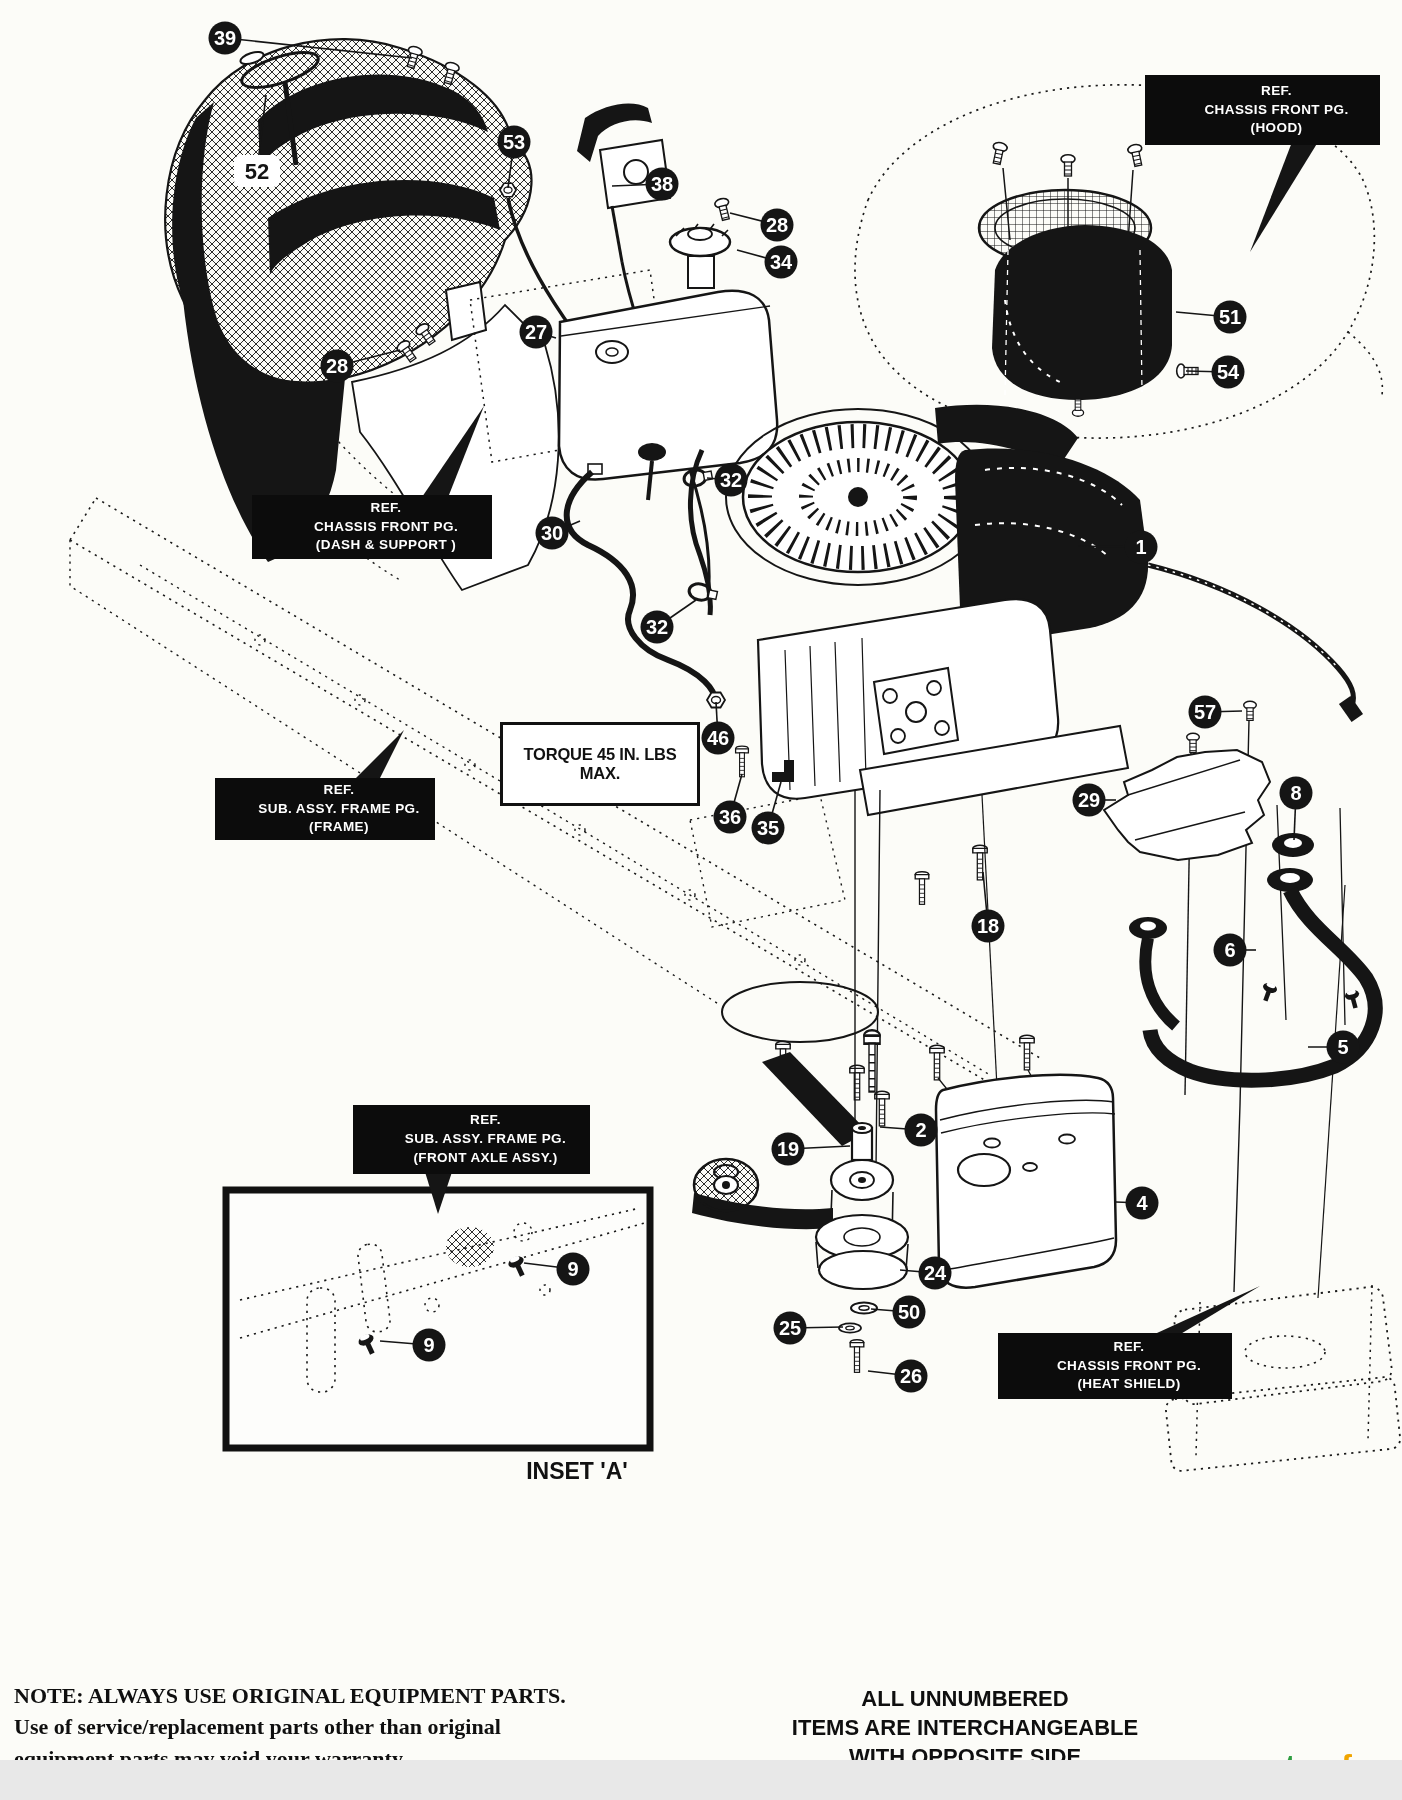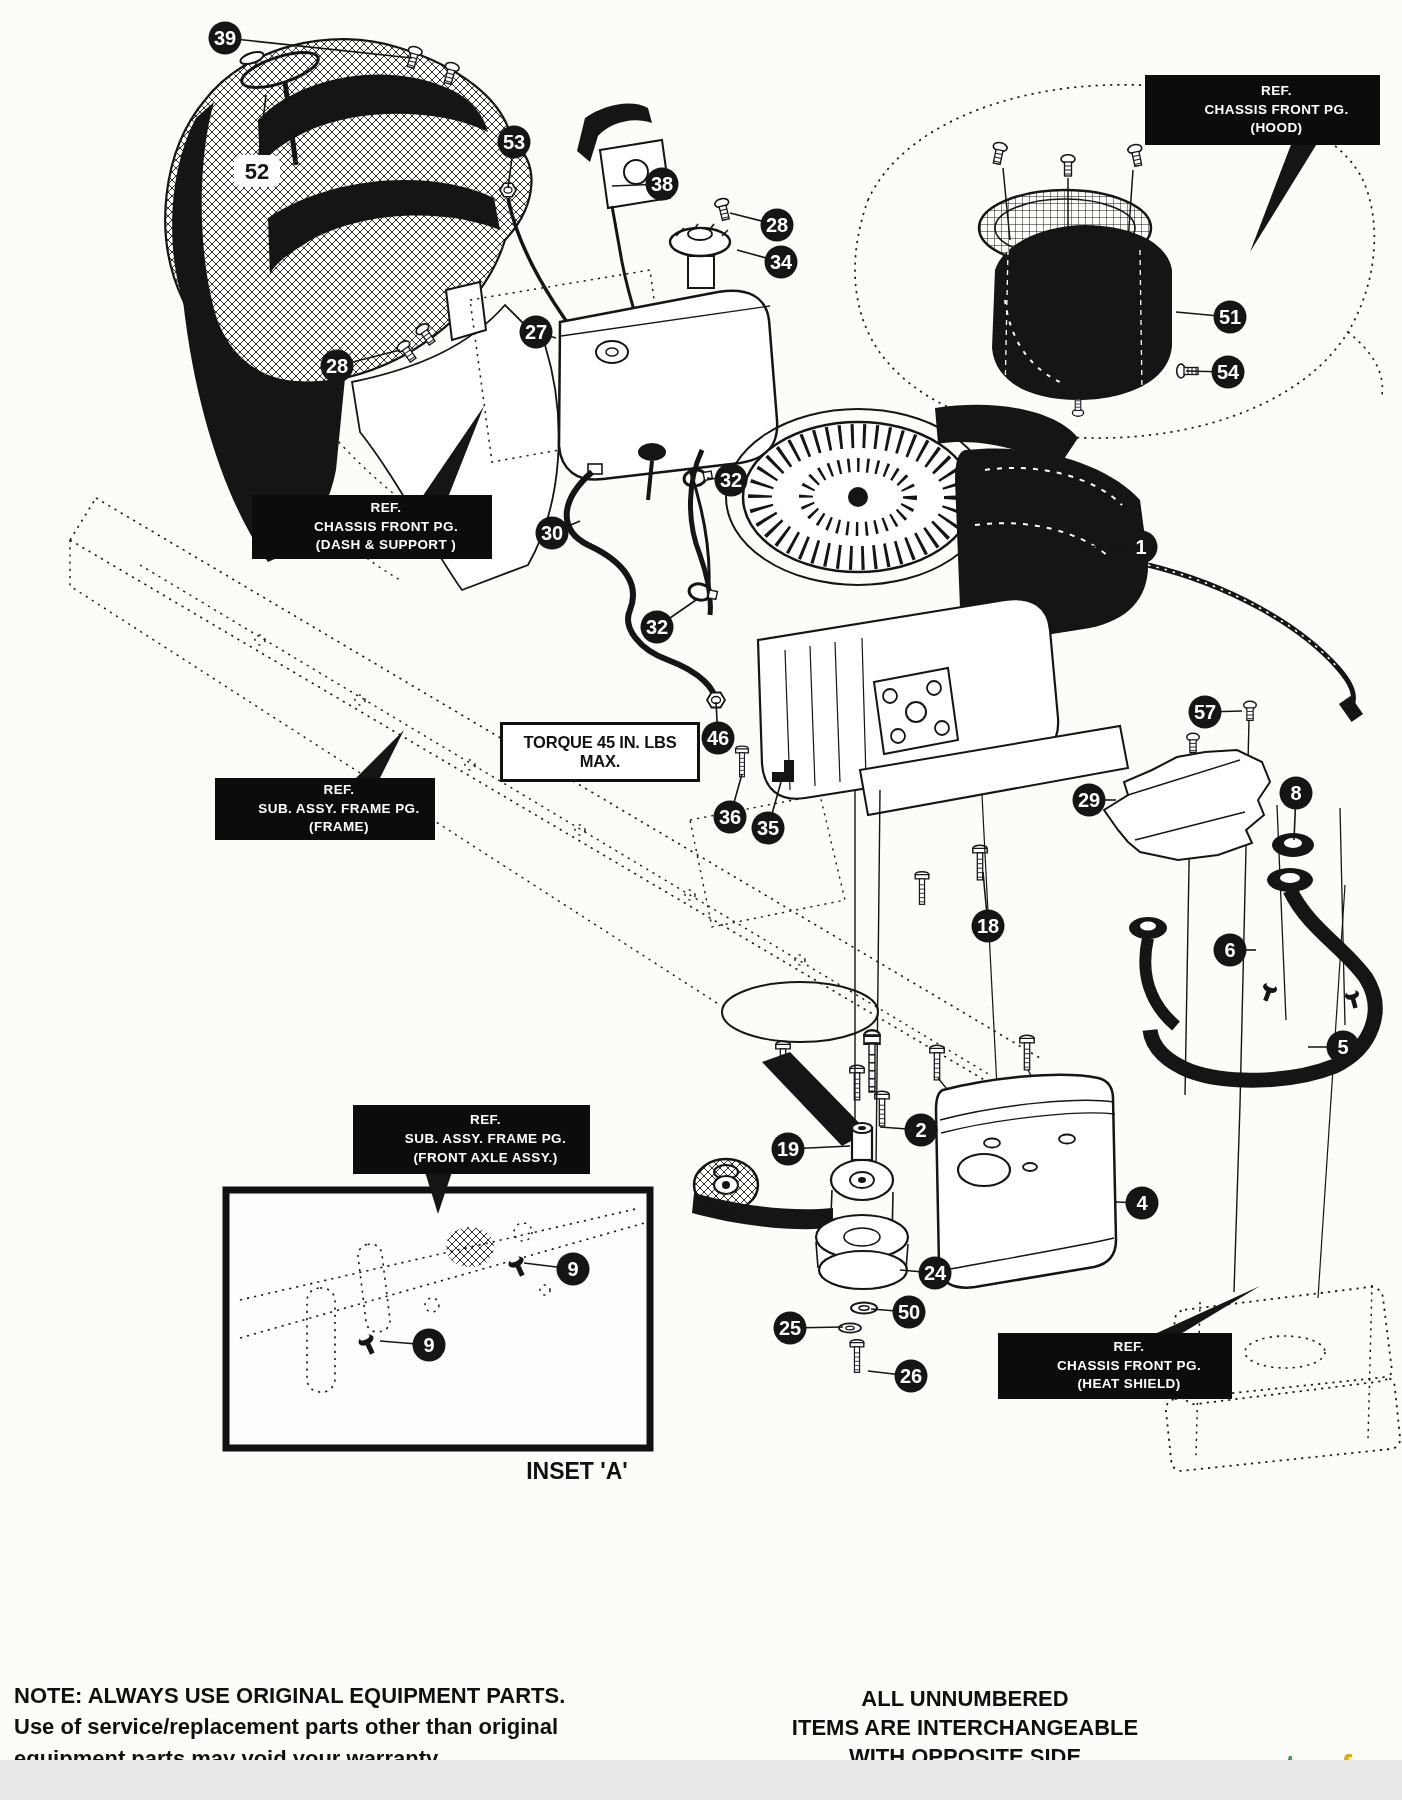--- a/index.html
+++ b/index.html
@@ -11,23 +11,23 @@
   .dt{stroke:#1a1a1a;fill:none;stroke-dasharray:2.2 5;}
   .refbox{position:absolute;background:#0c0c0c;color:#fff;text-align:center;font-weight:700;
           display:flex;flex-direction:column;justify-content:center;gap:2px;line-height:1.25;
           letter-spacing:.4px;z-index:6;padding-left:28px;}
   #refbox-0{left:1145px;top:75px;width:207px;height:70px;font-size:13.5px;}
   #refbox-1{left:252px;top:495px;width:212px;height:64px;font-size:13.5px;}
   #refbox-2{left:215px;top:778px;width:192px;height:62px;font-size:13.5px;}
   #refbox-3{left:353px;top:1105px;width:209px;height:69px;font-size:13.5px;}
   #refbox-4{left:998px;top:1333px;width:206px;height:66px;font-size:13.5px;}
   #torque-box{position:absolute;left:500px;top:722px;width:186px;background:#fff;border:3px solid #111;
-              font-weight:700;font-size:16.5px;text-align:center;padding:8px 4px;z-index:6;letter-spacing:-0.2px;}
+              font-weight:700;font-size:16.5px;text-align:center;padding:20px 4px;z-index:6;letter-spacing:-0.2px;}
   .note{position:absolute;color:#0f0f0f;font-weight:600;z-index:6;}
-  #note-left{left:14px;top:1680px;font-size:22px;line-height:1.43;}
+  #note-left{left:14px;top:1680px;font-size:22px;line-height:1.43;font-family:Liberation Serif, serif;}
   #note-right{left:690px;top:1684px;width:550px;text-align:center;font-size:22px;line-height:1.32;}
   #inset-label{position:absolute;left:492px;top:1458px;width:170px;text-align:center;
                font-size:23px;font-weight:700;z-index:6;}
   #watermark{position:absolute;left:1238px;top:1744px;width:164px;height:52px;z-index:7;}
   #wm-overlay{position:absolute;left:14px;top:12px;font-size:25px;font-weight:700;color:#161616;letter-spacing:3px;margin-left:39px;}
   #wm-letters{position:absolute;left:2px;top:4px;font-size:32px;font-weight:700;letter-spacing:-1.5px;}
   #wm-tld{font-size:16px;font-weight:400;letter-spacing:0;margin-left:18px;}
   .lyr{position:absolute;left:0;top:0;}
 </style>
 </head>

